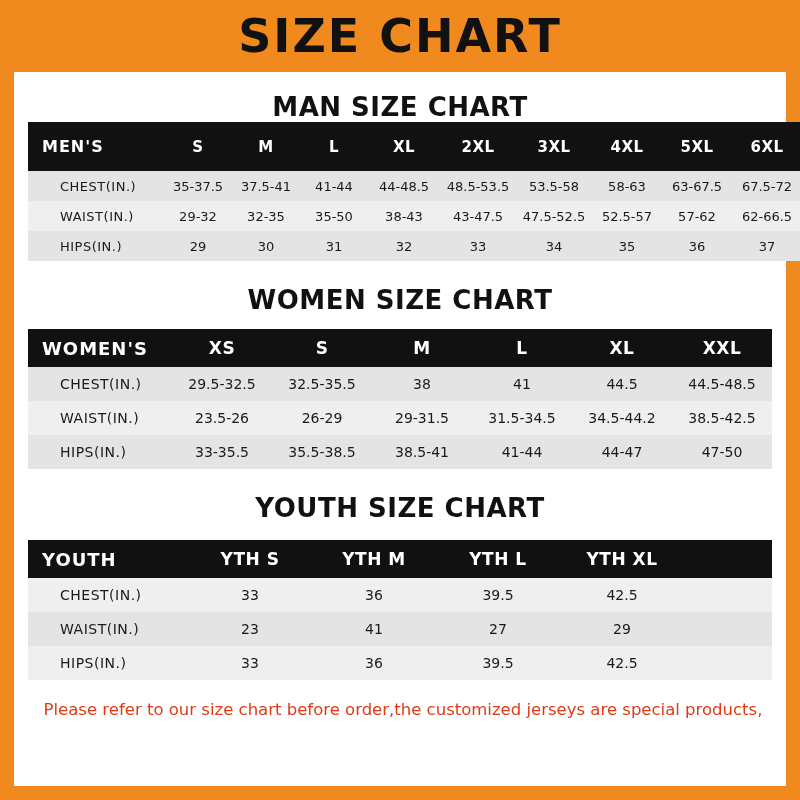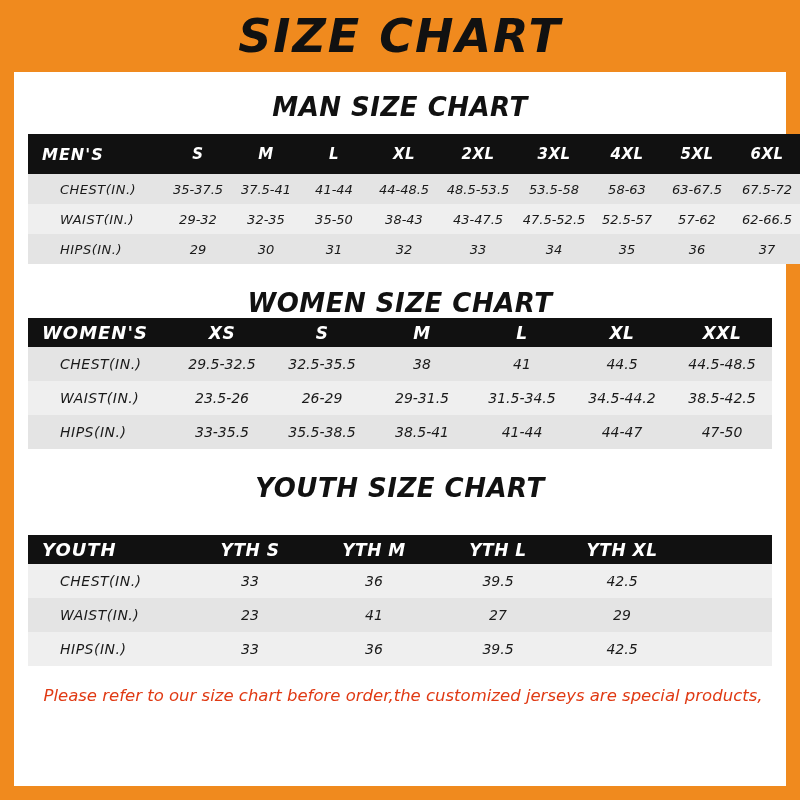--- a/index.html
+++ b/index.html
@@ -14,21 +14,20 @@
     overflow: hidden;
   }
   .page {
     position: relative;
     width: 800px;
     height: 800px;
     background: #ffffff;
     box-sizing: border-box;
     border-left: 14px solid #f08a1e;
     border-right: 14px solid #f08a1e;
-    font-style: italic;
   }
   .banner {
     height: 72px;
     background: #f08a1e;
     display: flex;
     align-items: center;
     justify-content: center;
     margin-left: -14px;
     margin-right: -14px;
   }
@@ -44,38 +43,38 @@
     padding: 0 14px;
   }
   .section-title {
     text-align: center;
     font-family: "DejaVu Sans", sans-serif;
     font-weight: bold;
     font-size: 26px;
     color: #111111;
     letter-spacing: 0.5px;
   }
-  .t-man { margin-top: 20px; margin-bottom: 12px; }
-  .t-women { margin-top: 24px; }
-  .t-youth { margin-top: 24px; margin-bottom: 32px; }
+  .t-man { margin-top: 20px; }
+  .t-women { margin-top: 24px; margin-bottom: 14px; }
+  .t-youth { margin-top: 24px; margin-bottom: 17px; }
 
   table.sizetable {
     border-collapse: collapse;
     width: 744px;
     margin: 0 auto;
     table-layout: fixed;
   }
   table.sizetable td, table.sizetable th {
     padding: 0;
     margin: 0;
   }
   .hdr-row th {
     background: #111111;
     color: #ffffff;
-    height: 40px;
+    height: 49px;
     font-family: "DejaVu Sans", sans-serif;
     font-weight: bold;
     font-size: 15px;
     text-align: center;
     vertical-align: middle;
     letter-spacing: 0.5px;
   }
   .hdr-row th.label-cell {
     text-align: left;
     padding-left: 14px;
@@ -93,21 +92,21 @@
   .data-row td.label-cell {
     text-align: left;
     padding-left: 32px;
     letter-spacing: 0.5px;
   }
   .row-light td { background: #e4e4e4; }
   .row-lighter td { background: #efefef; }
 
   
   .women .data-row td, .youth .data-row td { font-size: 14px; height: 34px; }
-  .women .hdr-row th, .youth .hdr-row th { height: 29px; font-size: 17px; }
+  .women .hdr-row th, .youth .hdr-row th { height: 38px; font-size: 17px; }
   .women .hdr-row th.label-cell, .youth .hdr-row th.label-cell { font-size: 18px; }
 
   .footer-note {
     margin: 18px 6px 0 12px;
     text-align: center;
     color: #e03a14;
     font-family: "DejaVu Sans", sans-serif;
     font-size: 16.5px;
     line-height: 1.45;
   }

